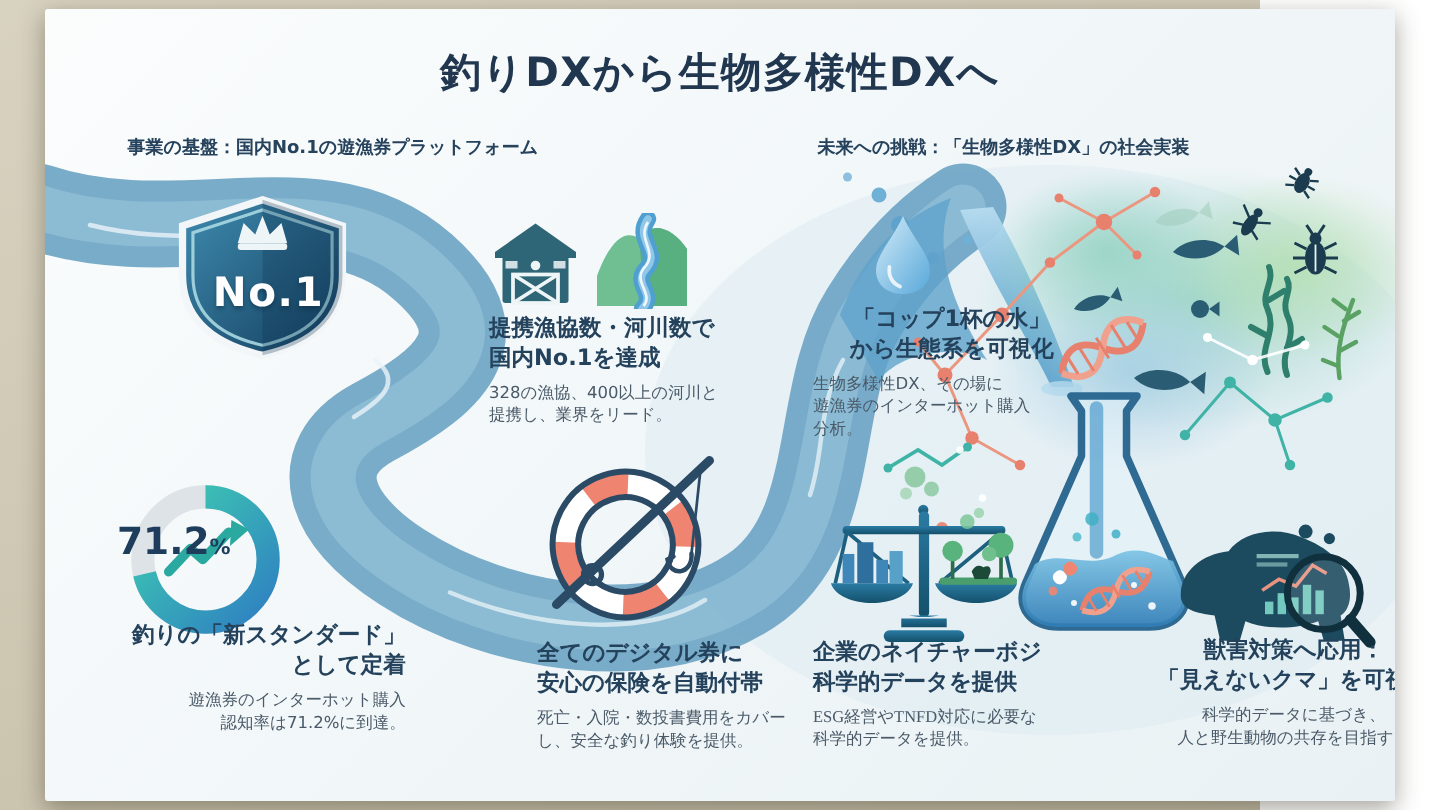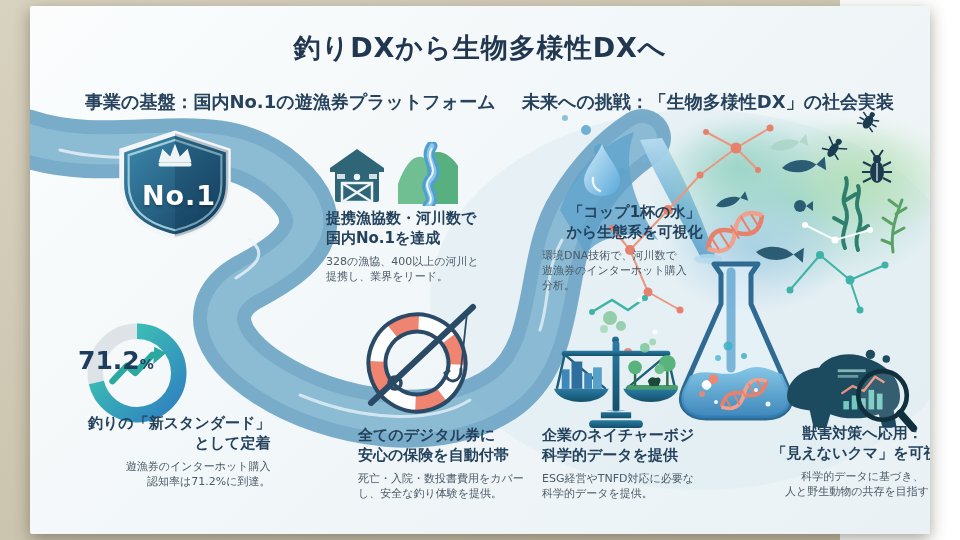--- a/index.html
+++ b/index.html
@@ -5,23 +5,23 @@
   html,body{margin:0;padding:0;}
   body{width:960px;height:540px;overflow:hidden;font-family:"DejaVu Sans",sans-serif;}
   .stage{position:absolute;inset:0;width:840px;height:540px;
     background:linear-gradient(160deg,#d8d2c0 0%,#cdc6b1 55%,#c3bca6 100%);}
   .card{position:absolute;left:30px;top:6px;width:900px;height:528px;
     background:linear-gradient(135deg,#fbfdfd 0%,#f2f7f9 45%,#e9f1f4 100%);
     box-shadow:0 5px 16px rgba(60,55,40,.45);border-radius:2px;overflow:hidden;}
   .decor{position:absolute;left:-30px;top:-6px;width:960px;height:540px;}
   .title{position:absolute;left:0;top:24px;width:900px;text-align:center;margin:0;
     font-size:27px;font-weight:700;color:var(--navy,#21364f);letter-spacing:1px;}
-  .sec-header{position:absolute;font-size:18px;font-weight:700;color:#26425c;white-space:nowrap;}
+  .sec-header{position:absolute;font-size:12px;font-weight:700;color:#26425c;white-space:nowrap;}
   .sec-header.left{left:55px;top:84px;}
-  .sec-header.right{left:492px;top:84px;}
+  .sec-header.right{left:515px;top:84px;}
   .icon{position:absolute;}
   .tb{position:absolute;}
   .tb .h{font-size:15px;font-weight:700;color:#24425c;line-height:19.5px;white-space:nowrap;}
   .tb .b{font-size:11px;color:#4a5a68;line-height:15px;margin-top:6px;white-space:nowrap;}
   .tb.center{text-align:center;}
   .tb .h.center-h{text-align:center;}
   .donut-label{position:absolute;left:48px;top:340px;width:118px;text-align:left;
     color:#1e3d5c;font-weight:700;}
   .donut-label .v{font-size:25px;}
   .donut-label .u{font-size:14px;}
@@ -355,21 +355,21 @@
       <div>提携し、業界をリード。</div>
     </div>
   </div>
 
   <div class="tb" style="left:512px;top:197px;width:185px;">
     <div class="h center-h">
       <div>「コップ1杯の水」</div>
       <div>から生態系を可視化</div>
     </div>
     <div class="b">
-      <div>環境DNA技術で、河川数で</div>
+      <div>生物多様性DX、その場に</div>
       <div>遊漁券のインターホット購入</div>
       <div>分析。</div>
     </div>
   </div>
 
   <div class="tb" style="left:58px;top:408px;text-align:right;">
     <div class="h">
       <div>釣りの「新スタンダード」</div>
       <div>として定着</div>
     </div>
@@ -383,21 +383,21 @@
     <div class="h">
       <div>全てのデジタル券に</div>
       <div>安心の保険を自動付帯</div>
     </div>
     <div class="b">
       <div>死亡・入院・数投書費用をカバー</div>
       <div>し、安全な釣り体験を提供。</div>
     </div>
   </div>
 
-  <div class="tb" style="left:512px;top:420px;">
+  <div class="tb" style="left:512px;top:420px;font-family:Liberation Serif, serif;">
     <div class="h">
       <div>企業のネイチャーボジ</div>
       <div>科学的データを提供</div>
     </div>
     <div class="b">
       <div>ESG経営やTNFD対応に必要な</div>
       <div>科学的データを提供。</div>
     </div>
   </div>
 

